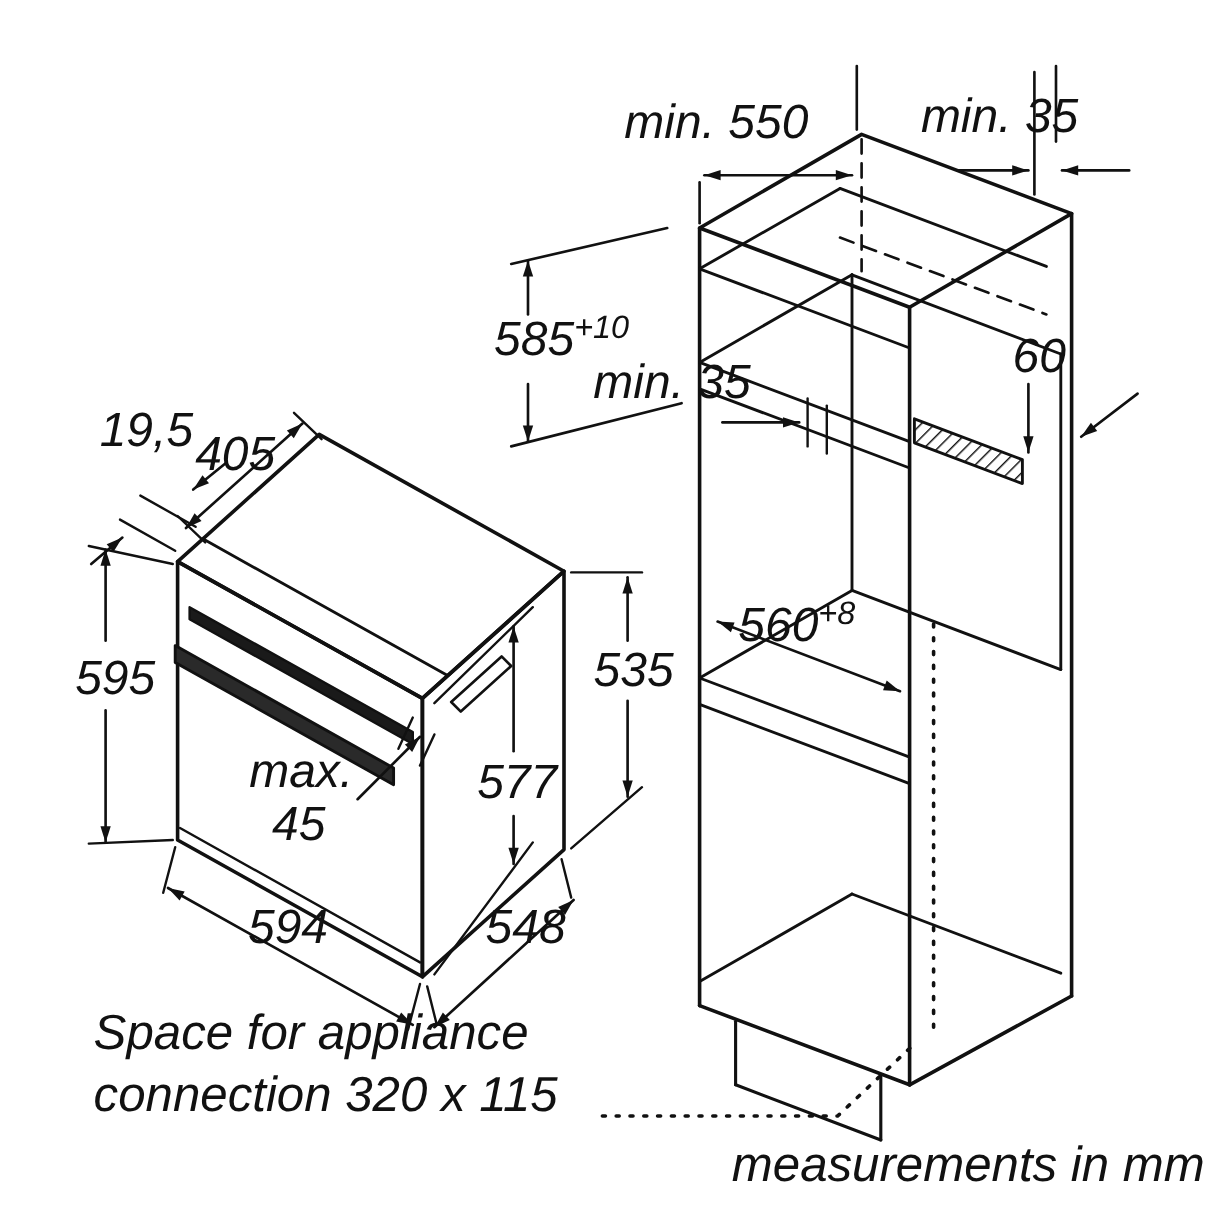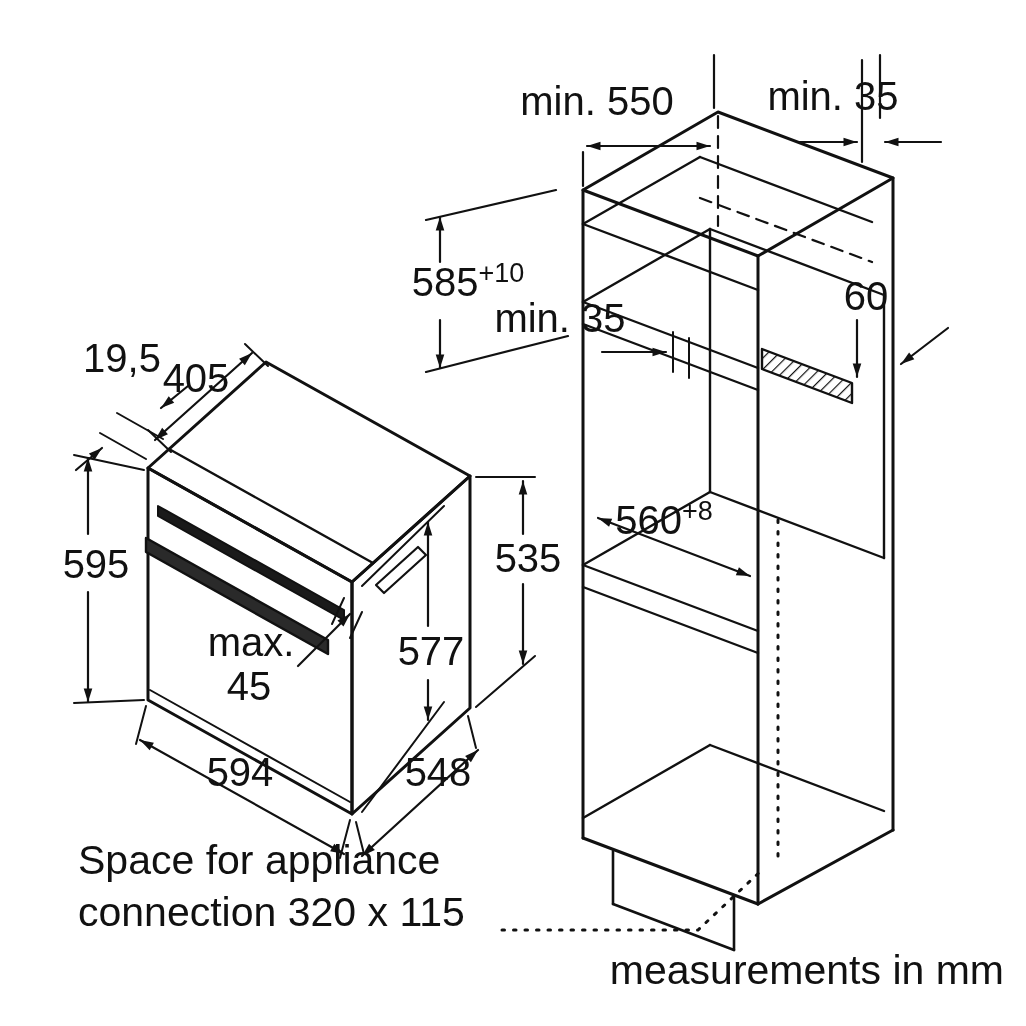--- a/index.html
+++ b/index.html
@@ -1,16 +1,16 @@
 <!DOCTYPE html>
 <html><head>
 <meta charset="utf-8">
 <style>
   html,body{margin:0;padding:0;background:#ffffff;}
-  .stage{width:1026px;height:1026px;position:relative;background:#ffffff;overflow:hidden;}
+  .stage{width:1026px;height:1026px;position:relative;background:#ffffff;overflow:hidden;font-style:italic;}
   svg{display:block;}
   svg text{
     font-family:"Liberation Sans", sans-serif;
     fill:#111111;
   }
   .dim{font-size:40px;}
   .dim-sup{font-size:27px;}
   .note{font-size:41px;}
 </style>
 </head>

